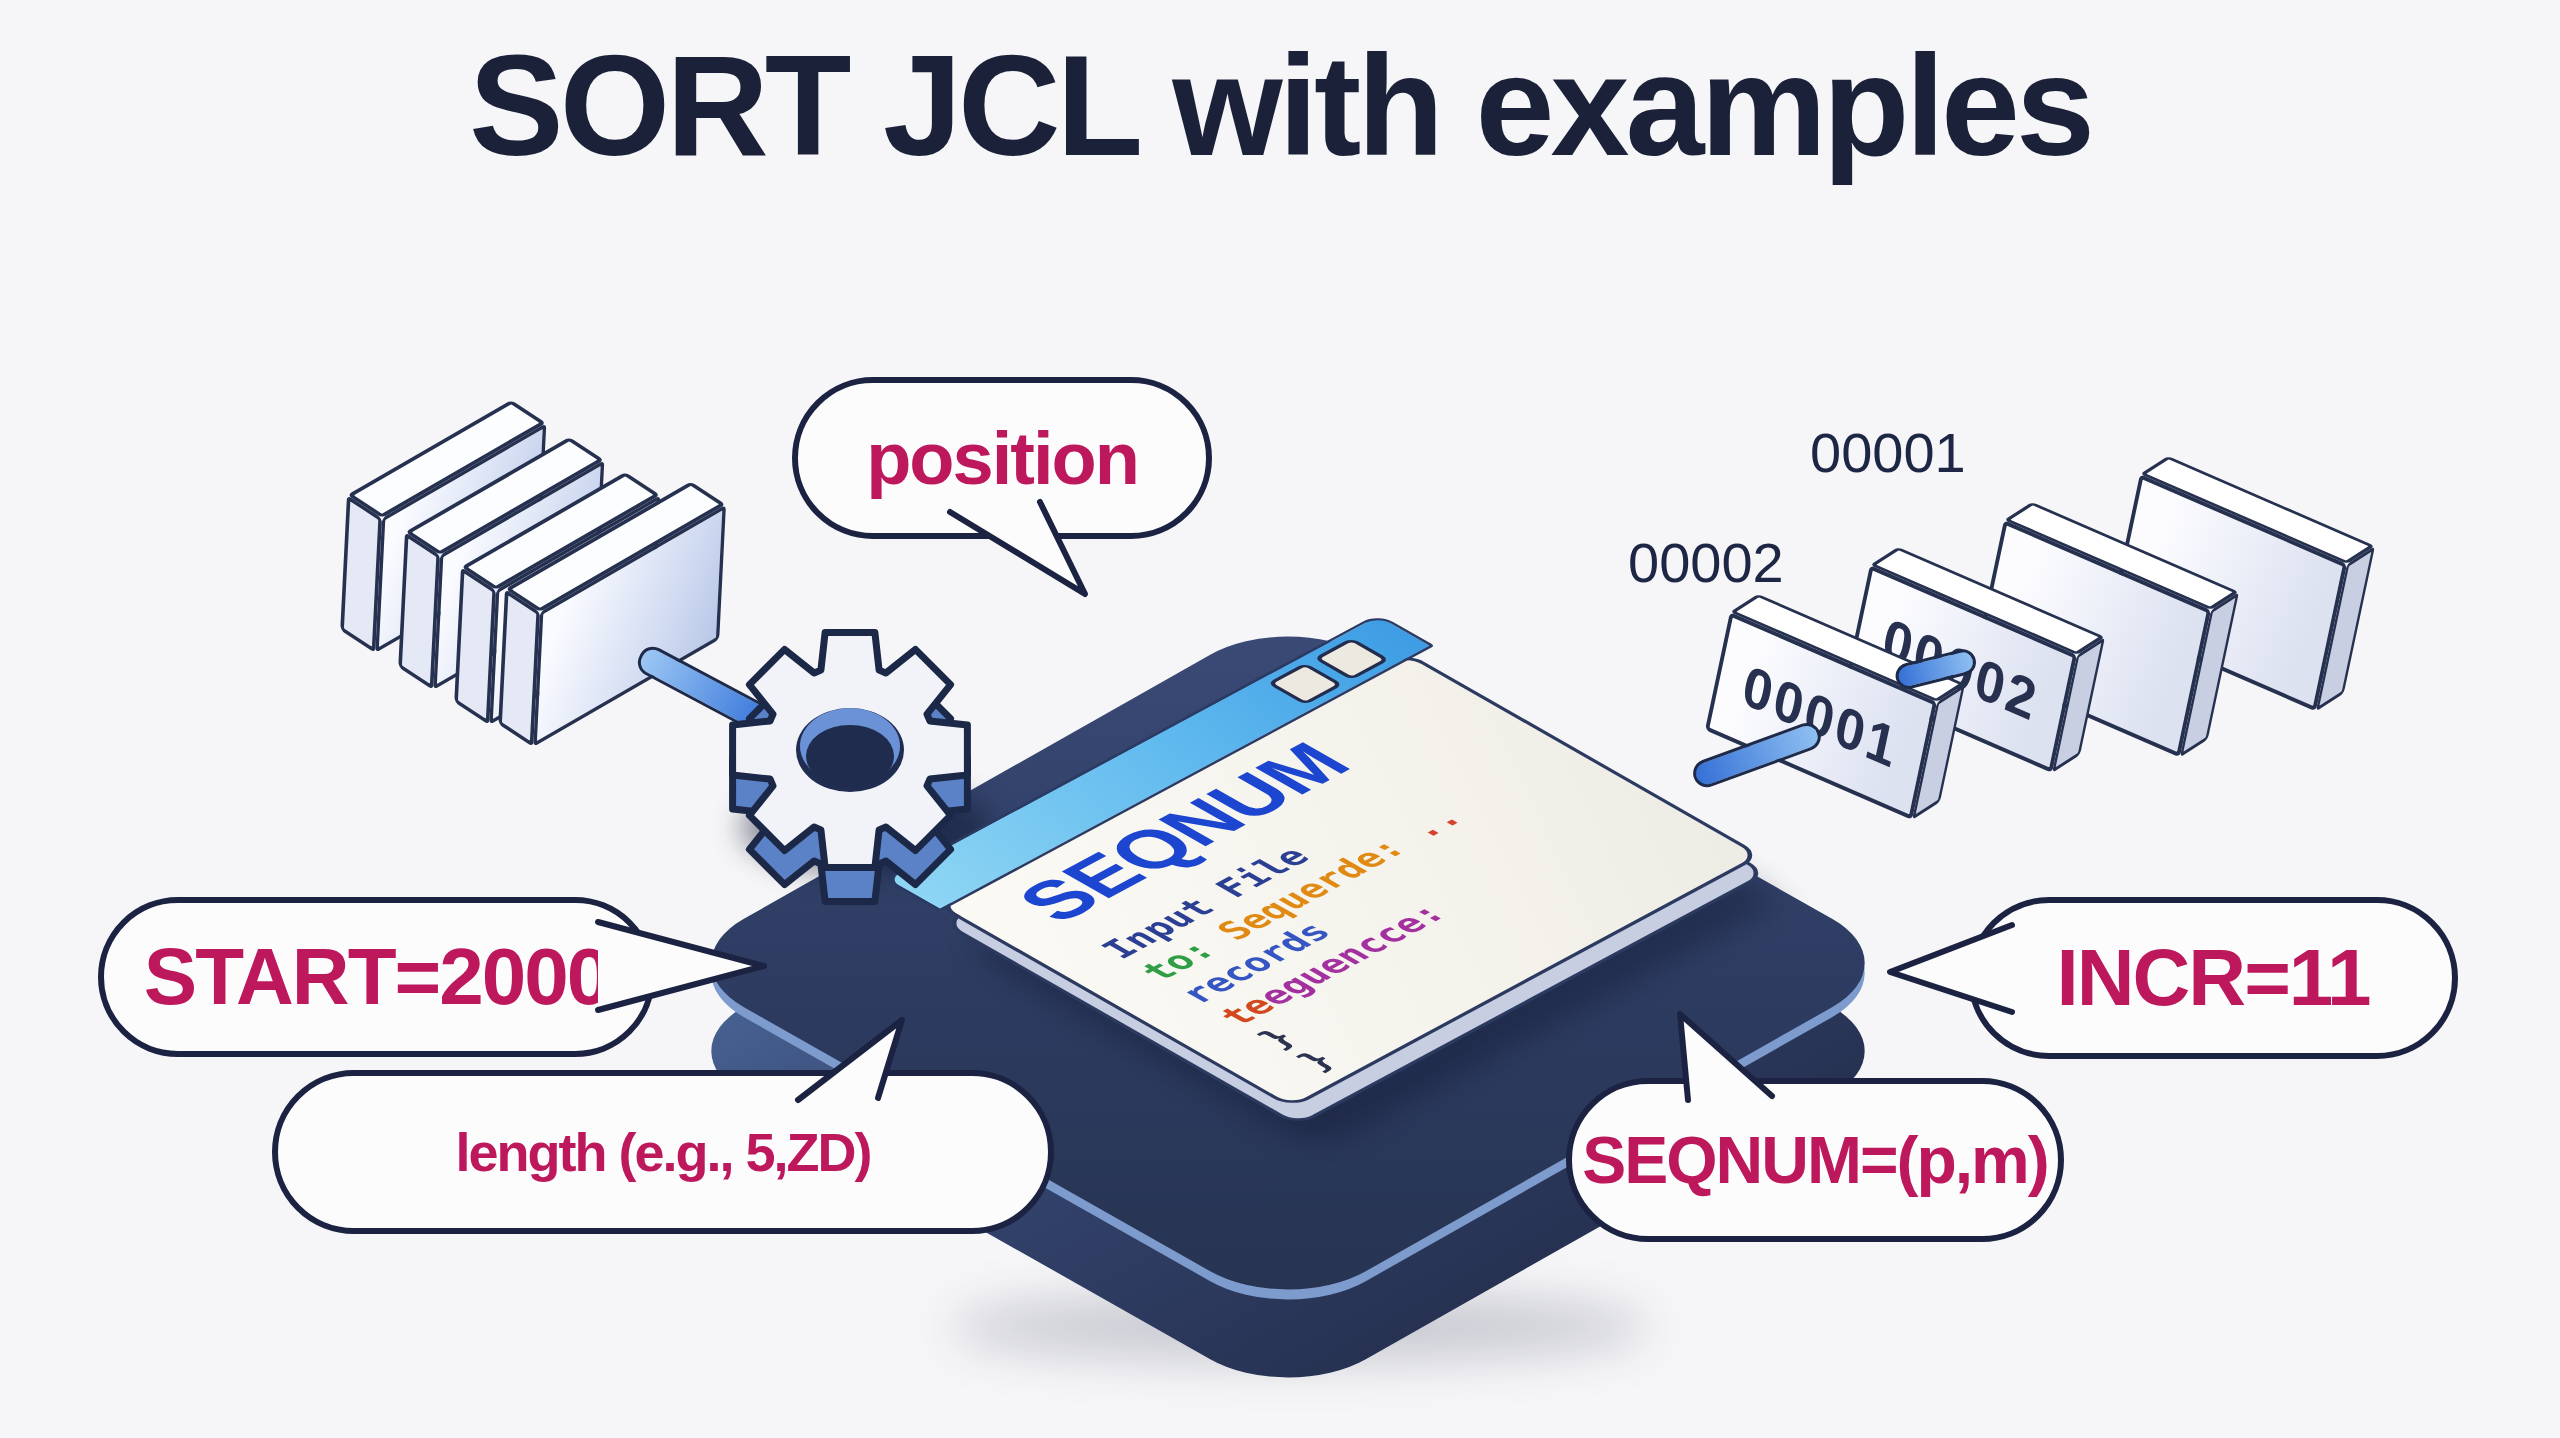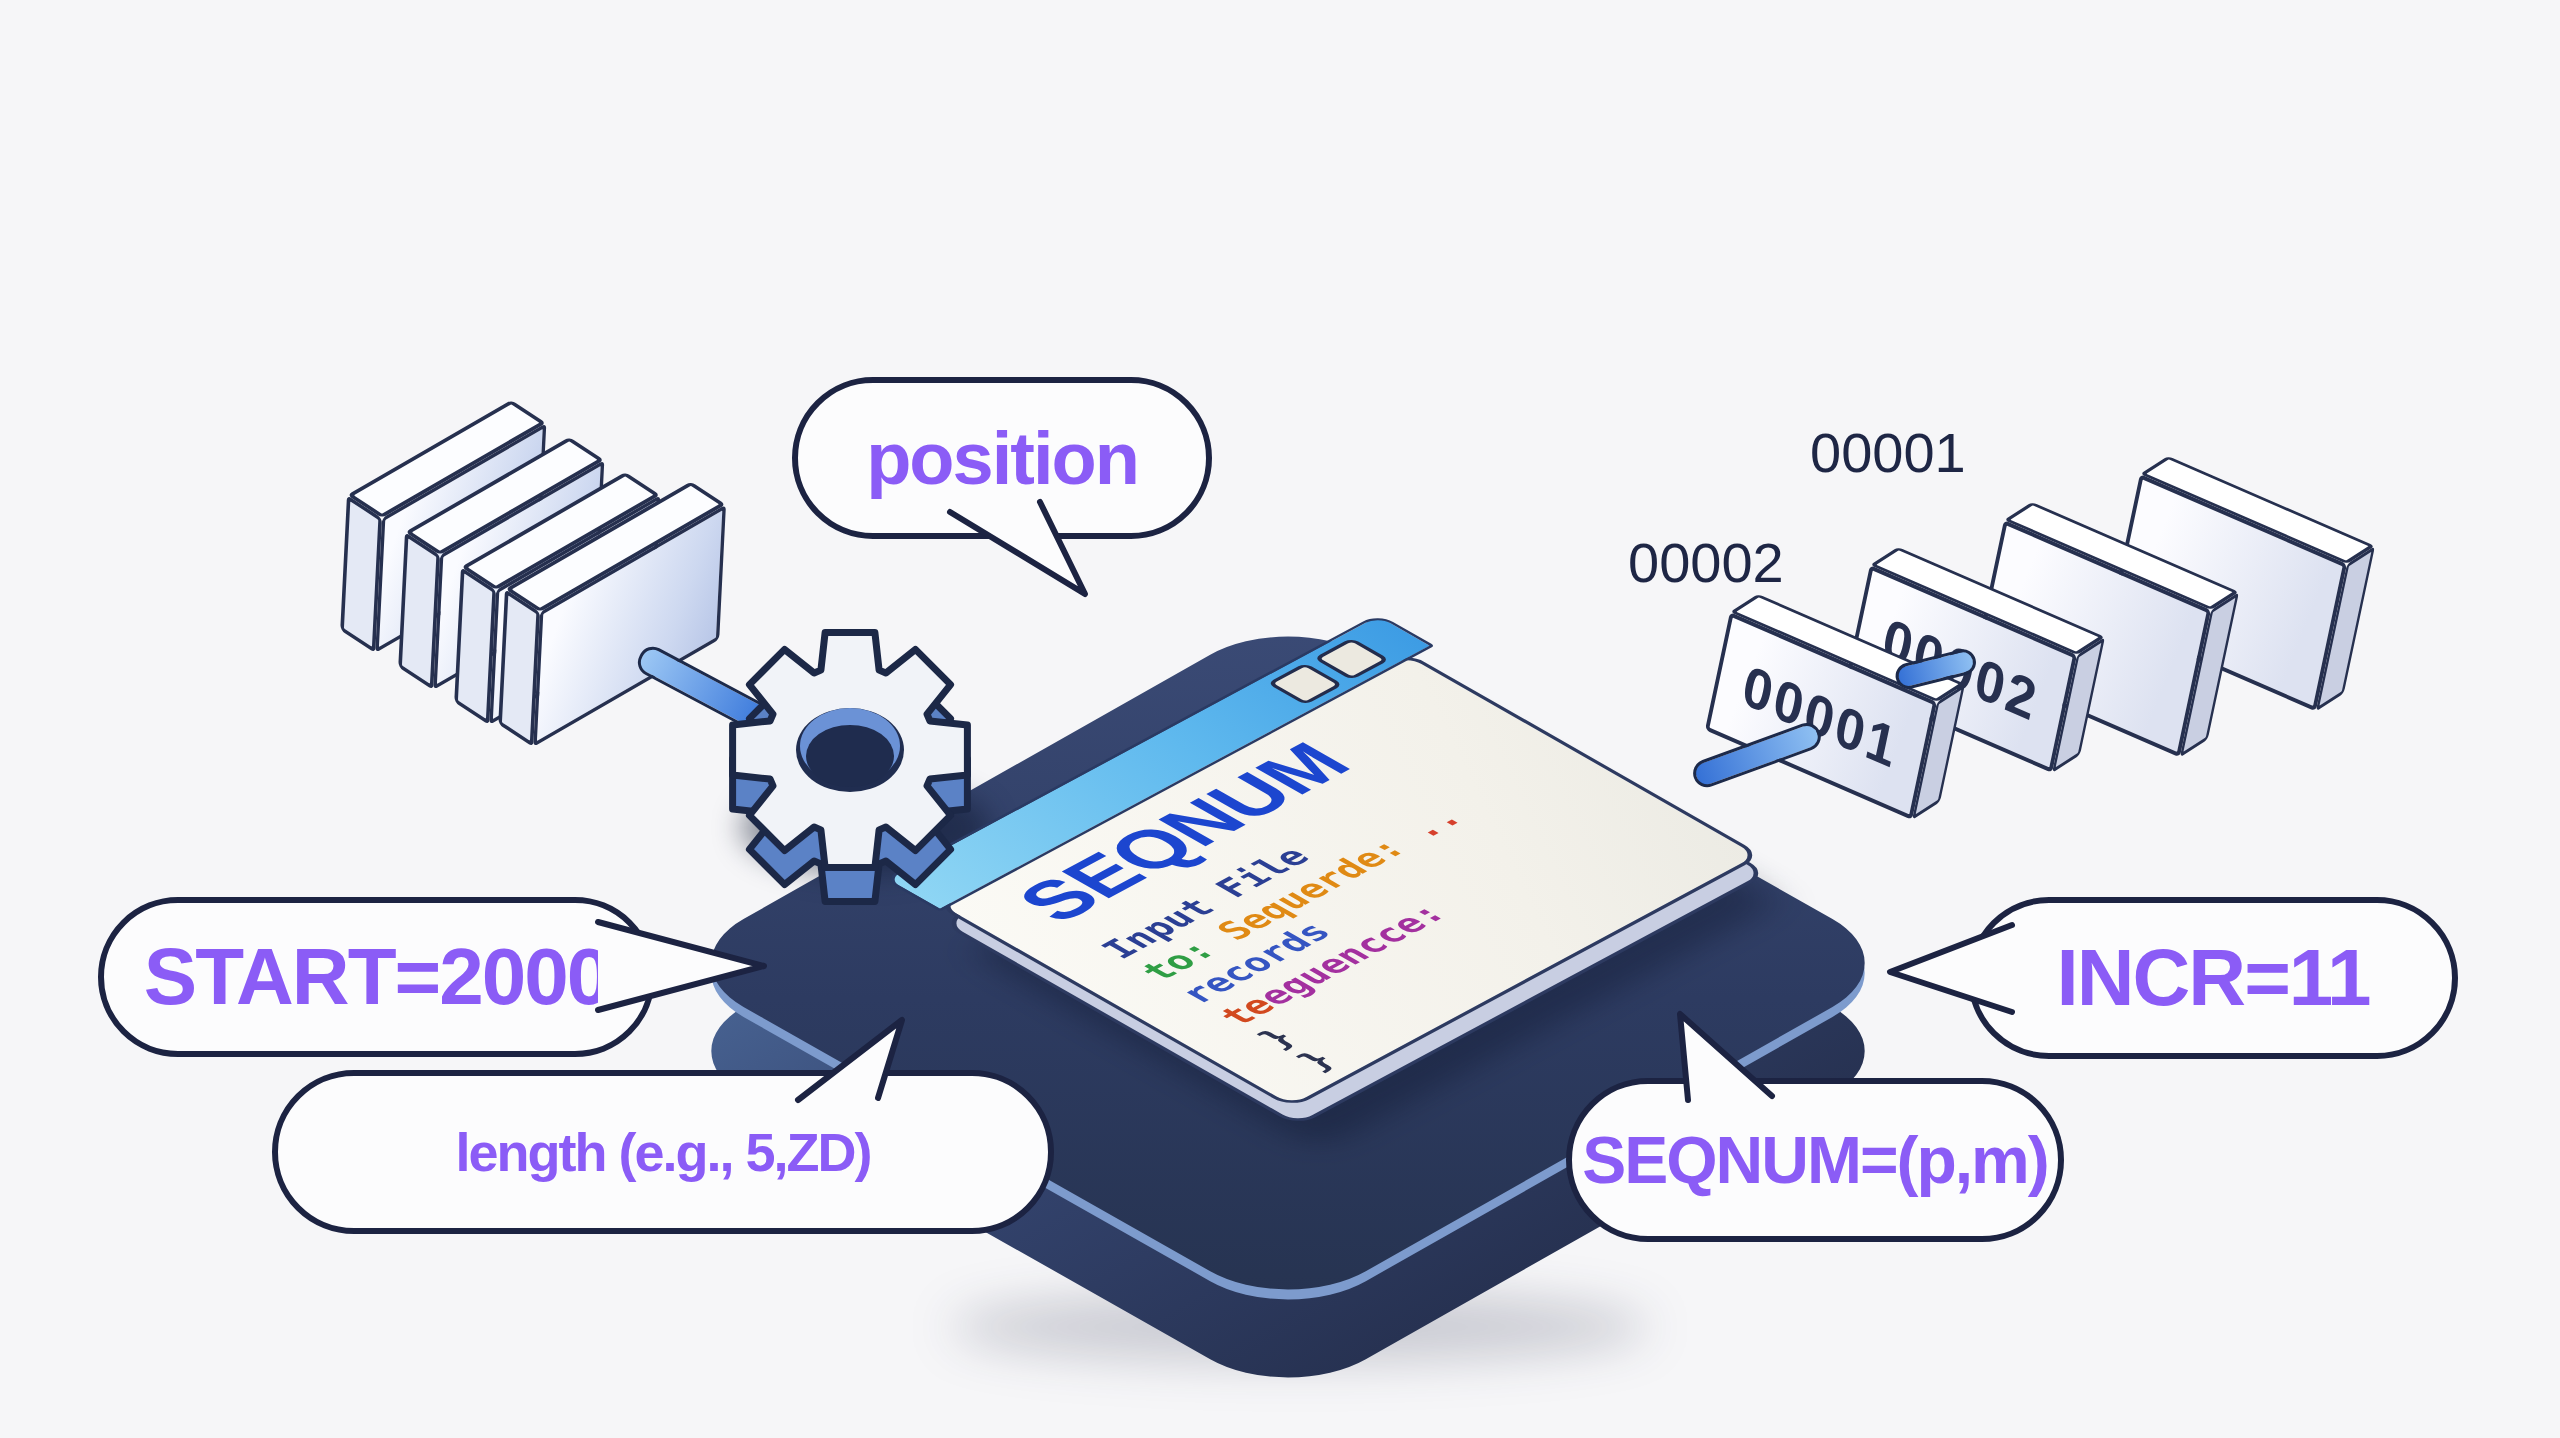--- a/index.html
+++ b/index.html
@@ -11,21 +11,21 @@
   
   .title{
     position:absolute;left:0;top:36px;width:2560px;text-align:center;
     font-size:142px;line-height:139px;font-weight:700;letter-spacing:-4px;
     color:#1a2138;
   }
   
   .bubble{
     position:absolute;background:#fcfcfd;border:6px solid #1c2342;border-radius:90px;
     display:flex;align-items:center;justify-content:center;
-    color:#8b5cf6;font-weight:700;letter-spacing:-2px;z-index:40;
+    color:#be185d;font-weight:700;letter-spacing:-2px;z-index:40;
   }
   .bubble.position{left:792px;top:377px;width:408px;height:150px;font-size:74px;}
   .bubble.start{left:98px;top:897px;width:545px;height:148px;font-size:80px;}
   .bubble.length{left:272px;top:1070px;width:770px;height:152px;font-size:54px;}
   .bubble.incr{left:1968px;top:897px;width:478px;height:150px;font-size:80px;}
   .bubble.restart{left:1566px;top:1078px;width:486px;height:152px;font-size:66px;}
   .tails{position:absolute;left:0;top:0;z-index:41;pointer-events:none;}
   
   .diamond{
     position:absolute;left:848px;width:880px;height:880px;
@@ -111,20 +111,21 @@
   .rslab.tall .slab-cap{height:150px;}
   .slab-num{font-size:56px;font-weight:700;color:#27304f;letter-spacing:3px;}
   .flat-label{position:absolute;font-size:56px;font-weight:500;color:#1e2645;z-index:33;}
   .label-1{left:1810px;top:420px;}
   .label-2{left:1628px;top:530px;}
 </style>
 </head>
 <body>
 
 <div class="title">
+  <div>SORT JCL with examples</div>
 </div>
 
 <div>
   <div class="lslab">
     <div class="slab-cap" style="transform:matrix(-0.875,-0.575,-0.05,1.0,382,518)"></div>
     <div class="slab-top" style="transform:matrix(0.865,-0.5,-0.875,-0.575,382,518)"></div>
     <div class="slab-face" style="transform:matrix(0.865,-0.5,-0.05,1.0,382,518)"></div>
   </div>
   <div class="lslab">
     <div class="slab-cap" style="transform:matrix(-0.875,-0.575,-0.05,1.0,440,555)"></div>

